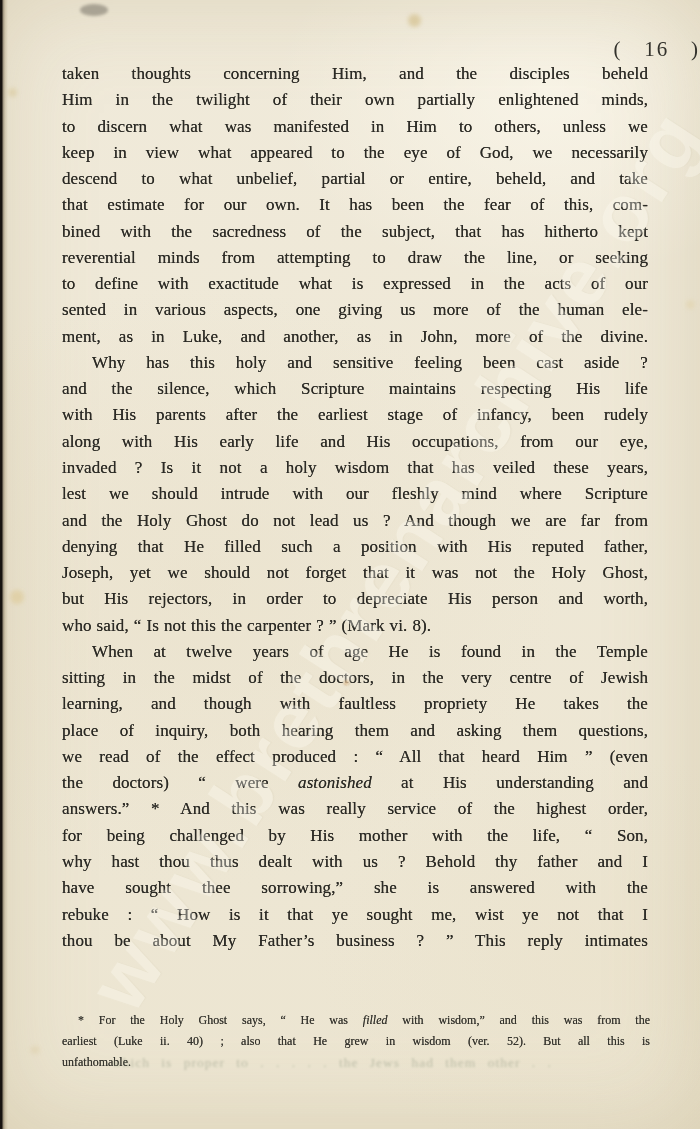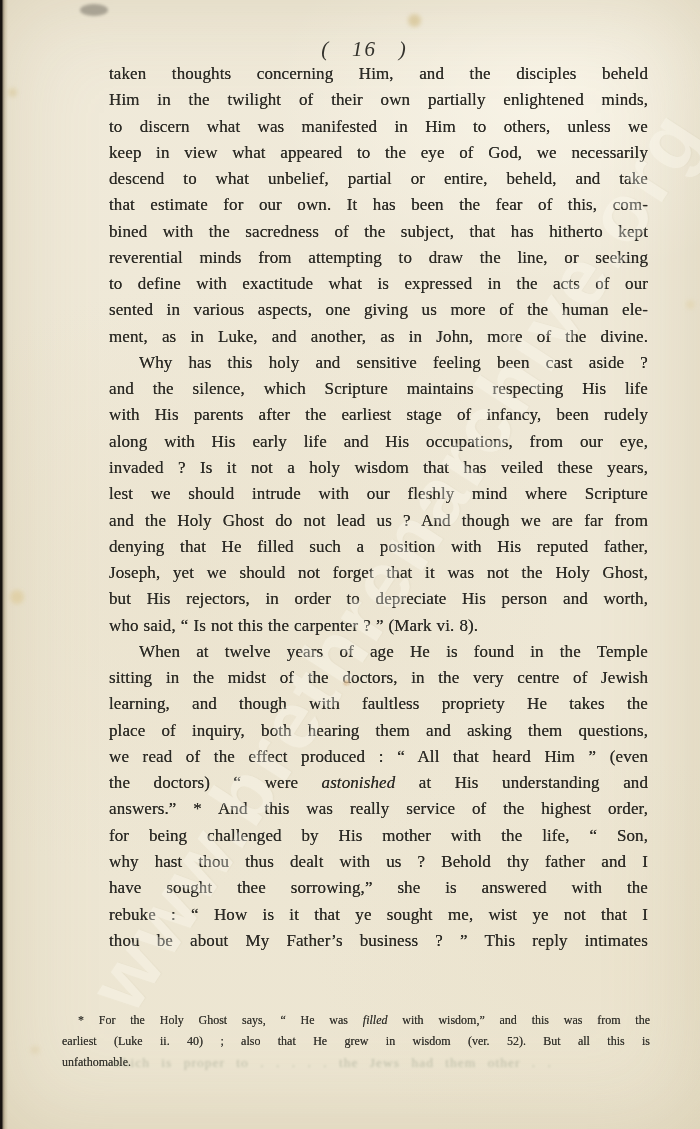--- a/index.html
+++ b/index.html
@@ -22,41 +22,39 @@
     position:absolute;left:0;top:0;bottom:0;width:8px;
     background:linear-gradient(to right,
       #171310 0px,#171310 2px,
       rgba(86,74,54,.55) 3px,
       rgba(150,134,100,.28) 5px,
       rgba(150,134,100,0) 8px);
     z-index:3;
   }
   .page-header{
     position:absolute;top:12px;left:0;right:0;
-    text-align:center;
+    text-align:right;
     font-size:21px;
     letter-spacing:2px;
     white-space:pre;
     color:#33322c;
-    font-style:italic;
   }
   .body-text{
     position:absolute;top:61px;left:62px;width:586px;
     font-size:17px;
     text-shadow:0 0 .4px rgba(43,42,37,.85);
     word-spacing:.04em;
     letter-spacing:.1px;
   }
   .line{
     height:26.28px;line-height:26.28px;
     text-align:justify;
     -moz-text-align-last:justify;
     text-align-last:justify;
     overflow:visible;
-    margin-left:47px;
   }
   .line.indent{ text-indent:30px; }
   .para.short-last .line:last-child{
     -moz-text-align-last:left;
     text-align-last:left;
   }
   .footnote{
     position:absolute;top:1010px;left:62px;width:588px;
     font-size:12px;
     color:#34332d;

